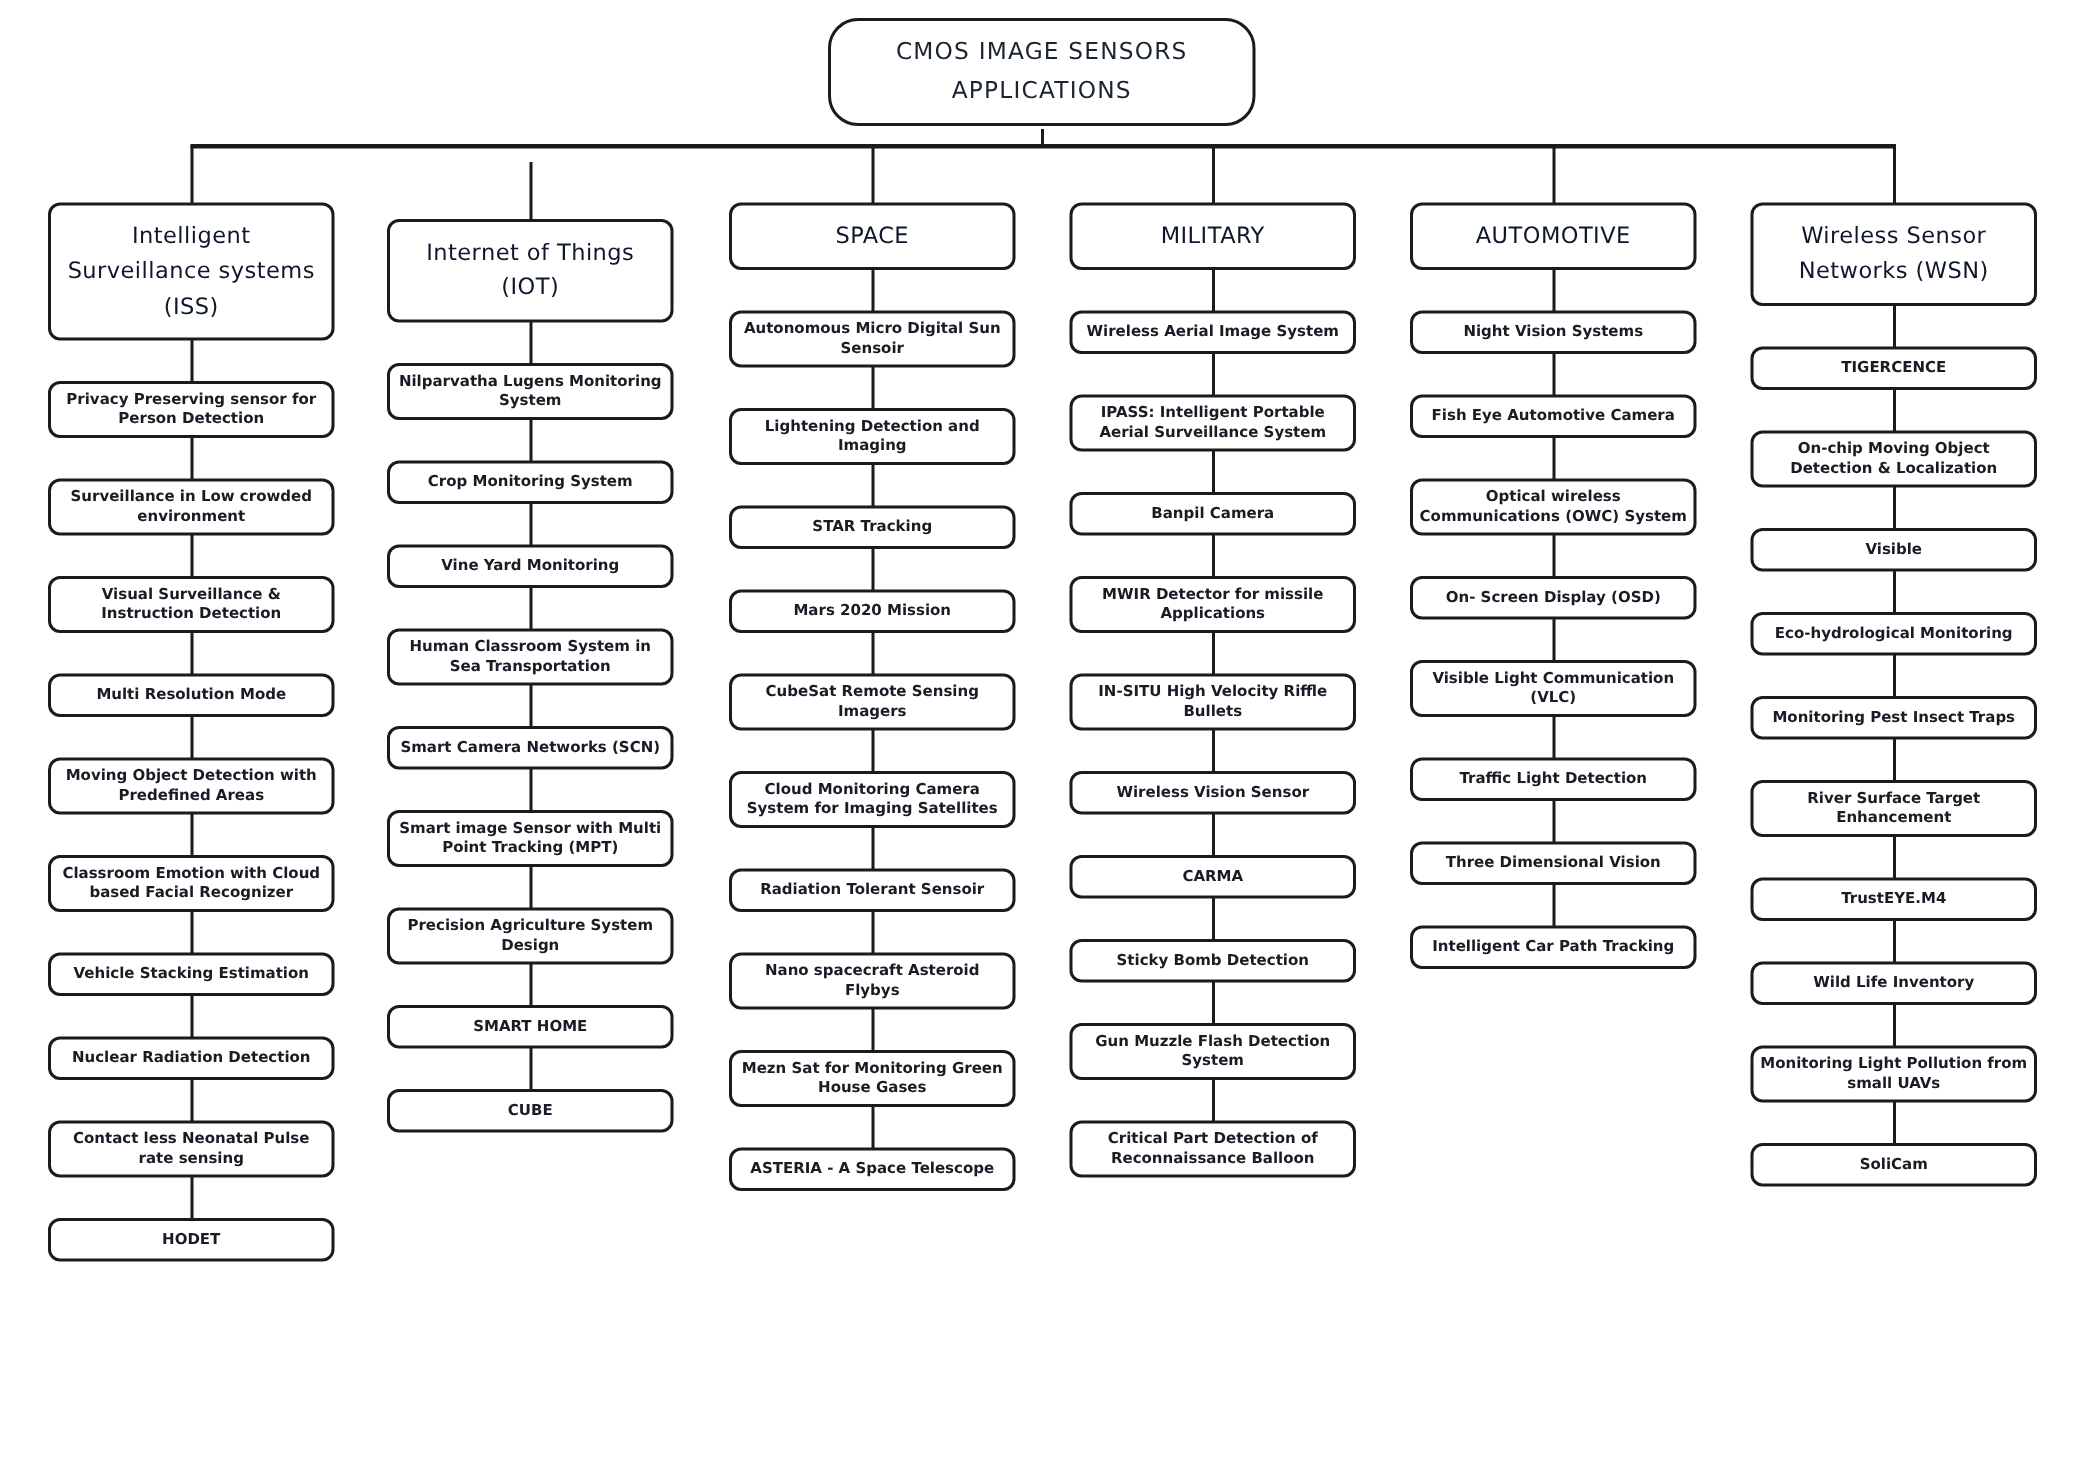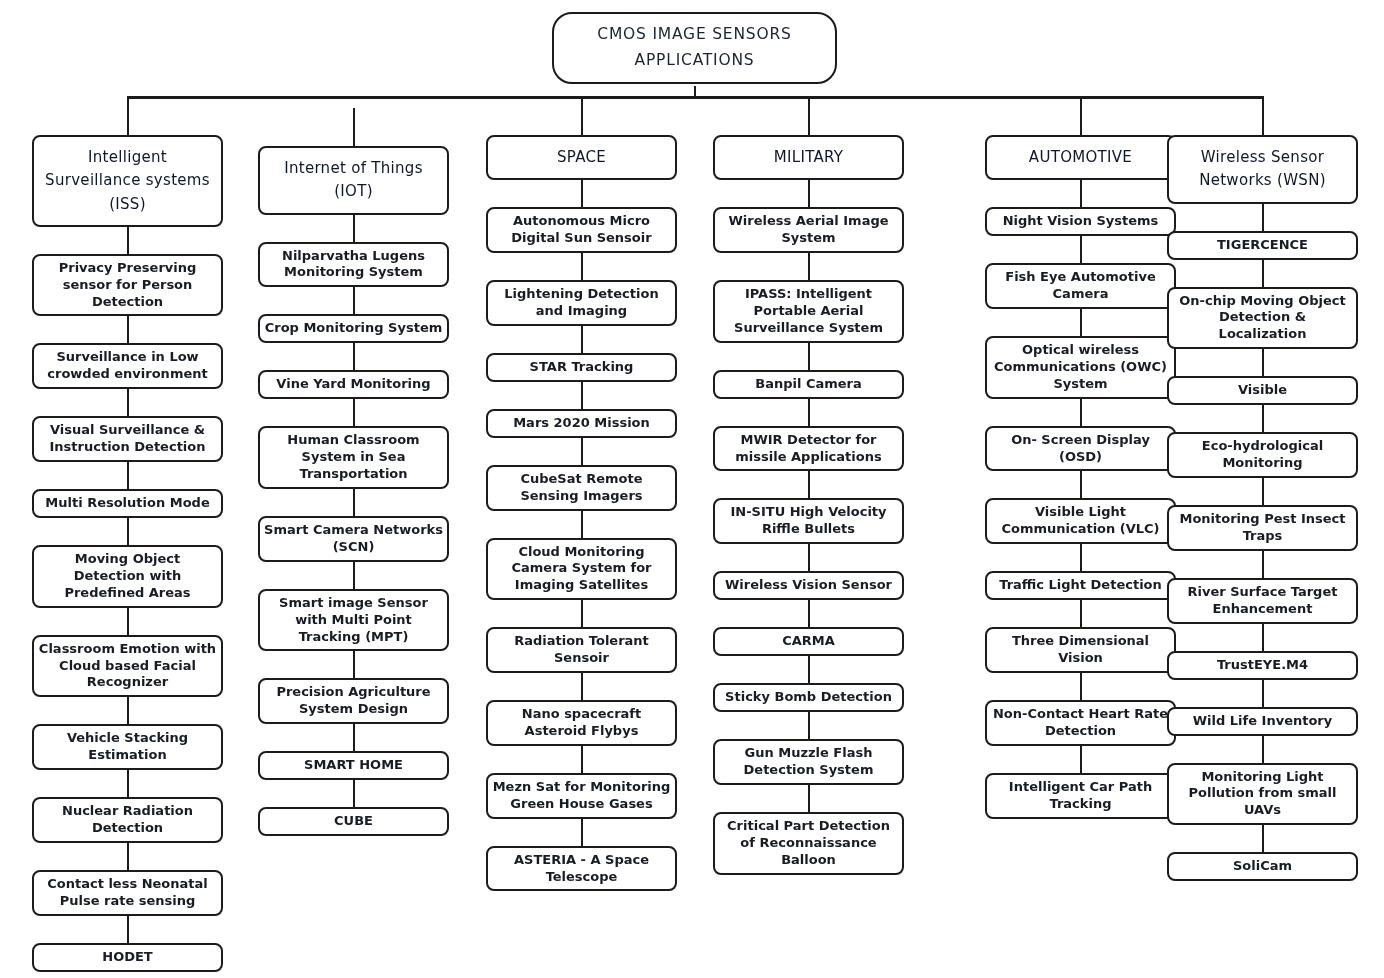--- a/index.html
+++ b/index.html
@@ -72,42 +72,42 @@
     margin-left: -1px;
     top: 0;
     bottom: 13px;
     width: 2px;
     background: #1b1b1b;
   }
   .col-1 { left: 32px; }
   .col-2 { left: 258px; margin-top: 11px; }
   .col-3 { left: 486px; }
   .col-4 { left: 713px; justify-content: center; }
-  .col-5 { left: 940px; margin-left: 45px; }
+  .col-5 { left: 940px; }
   .col-6 { left: 1167px; }
 
   .box {
     position: relative;
     z-index: 1;
     background: #ffffff;
     border: 2px solid #1b1b1b;
     border-radius: 8px;
     text-align: center;
     box-sizing: border-box;
   }
   .header-box {
     font-size: 15px;
     font-weight: 400;
     letter-spacing: 0.3px;
     line-height: 1.55;
     padding: 9px 8px;
     color: #0f172a;
   }
   .node-box {
-    font-size: 13px;
+    font-size: 10px;
     font-weight: 700;
     line-height: 1.3;
     padding: 4px 4px;
     display: flex;
     align-items: center;
     justify-content: center;
     min-height: 29px;
   }
 </style>
 </head>
@@ -176,21 +176,20 @@
 
   <div class="column col-5">
     <div class="box header-box">AUTOMOTIVE</div>
     <div class="box node-box">Night Vision Systems</div>
     <div class="box node-box">Fish Eye Automotive Camera</div>
     <div class="box node-box">Optical wireless Communications (OWC) System</div>
     <div class="box node-box">On- Screen Display (OSD)</div>
     <div class="box node-box">Visible Light Communication (VLC)</div>
     <div class="box node-box">Traffic Light Detection</div>
     <div class="box node-box">Three Dimensional Vision</div>
-    <div class="box node-box">Non-Contact Heart Rate Detection</div>
     <div class="box node-box">Intelligent Car Path Tracking</div>
   </div>
 
   <div class="column col-6">
     <div class="box header-box">Wireless Sensor Networks (WSN)</div>
     <div class="box node-box">TIGERCENCE</div>
     <div class="box node-box">On-chip Moving Object Detection &amp; Localization</div>
     <div class="box node-box">Visible</div>
     <div class="box node-box">Eco-hydrological Monitoring</div>
     <div class="box node-box">Monitoring Pest Insect Traps</div>

